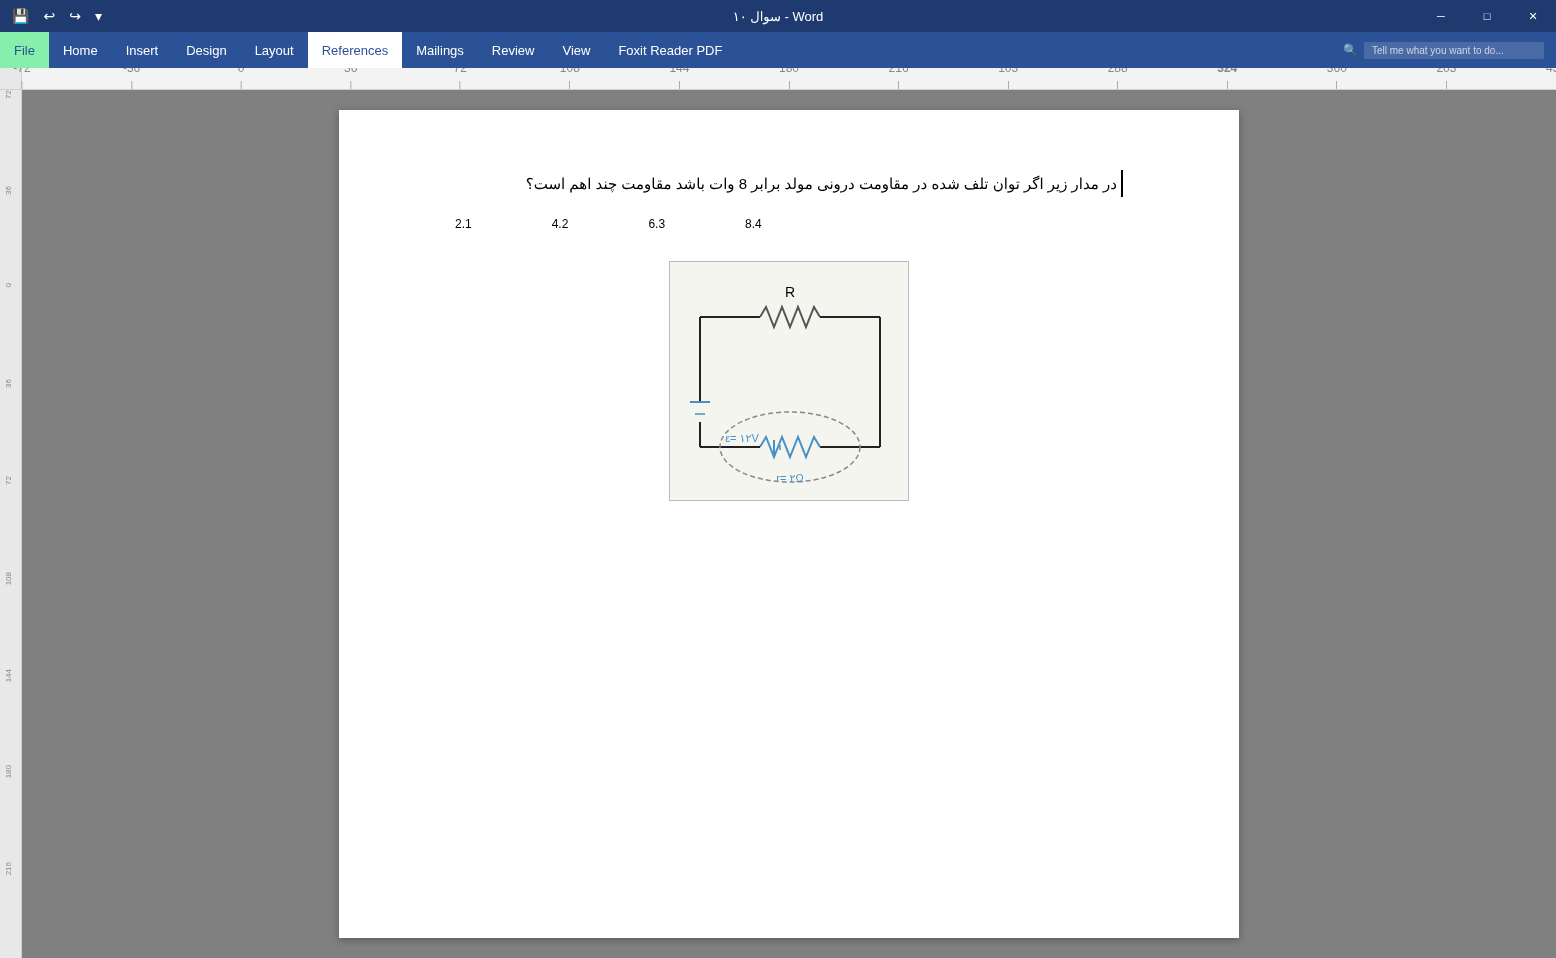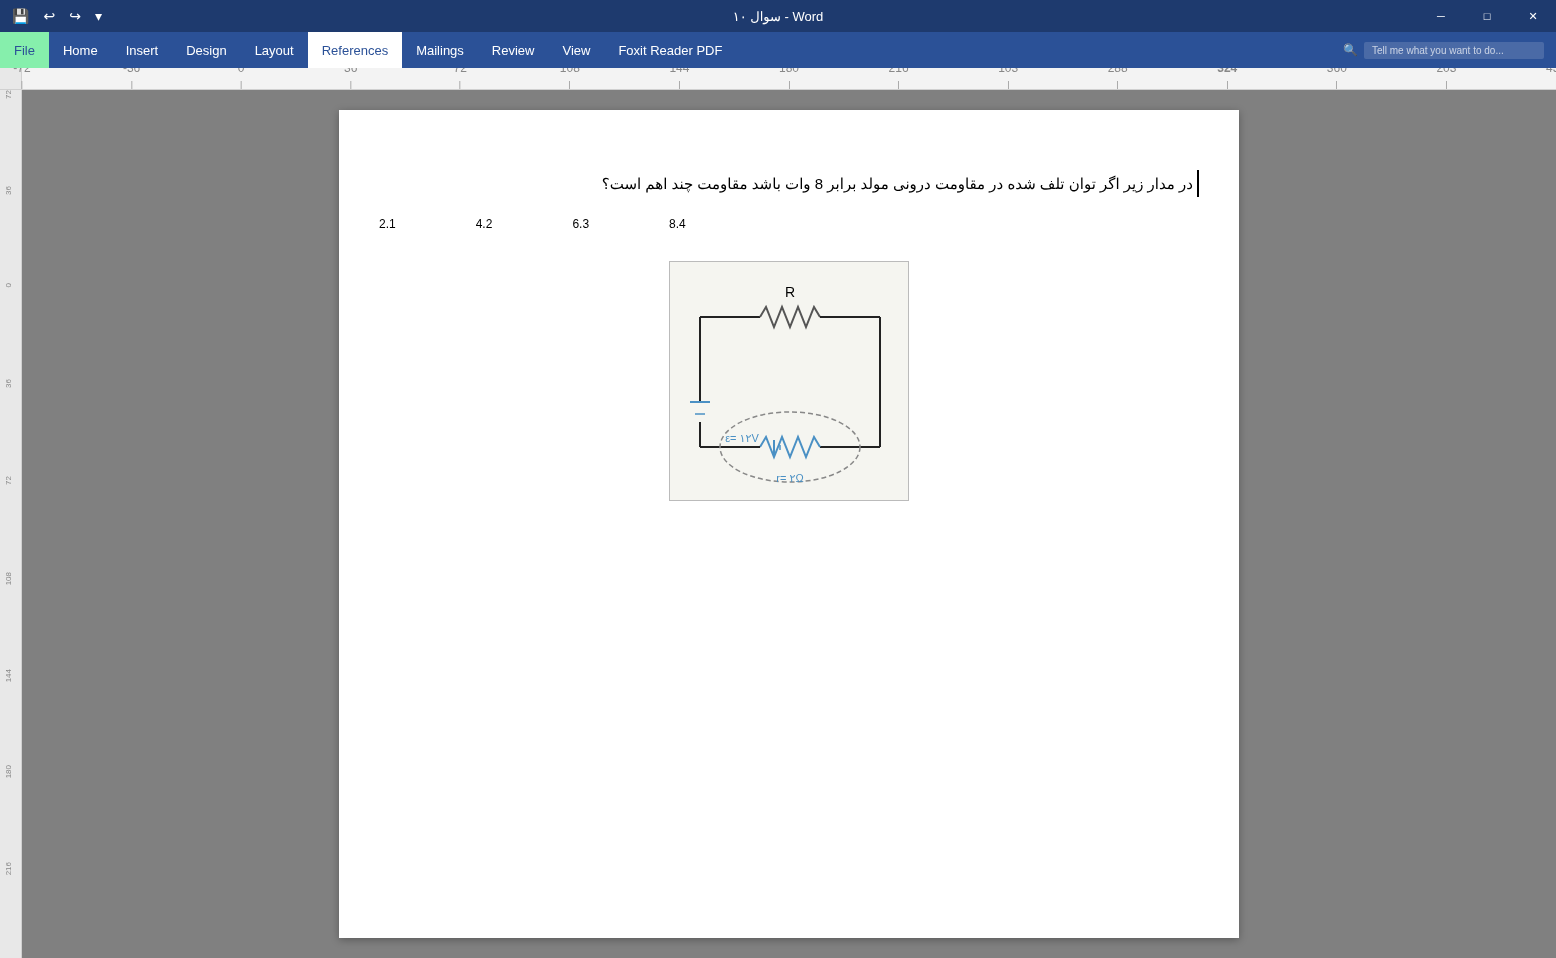--- a/index.html
+++ b/index.html
@@ -167,21 +167,21 @@
       justify-content: center;
       padding: 20px 0;
     }
 
     
     #page {
       background: white;
       width: 900px;
       min-height: 800px;
       box-shadow: 0 2px 8px rgba(0,0,0,0.3);
-      padding: 60px 40px;
+      padding: 60px 116px;
       position: relative;
     }
 
     
     #question-text {
       direction: rtl;
       text-align: right;
       font-family: Arial, sans-serif;
       font-size: 15px;
       color: #000;

